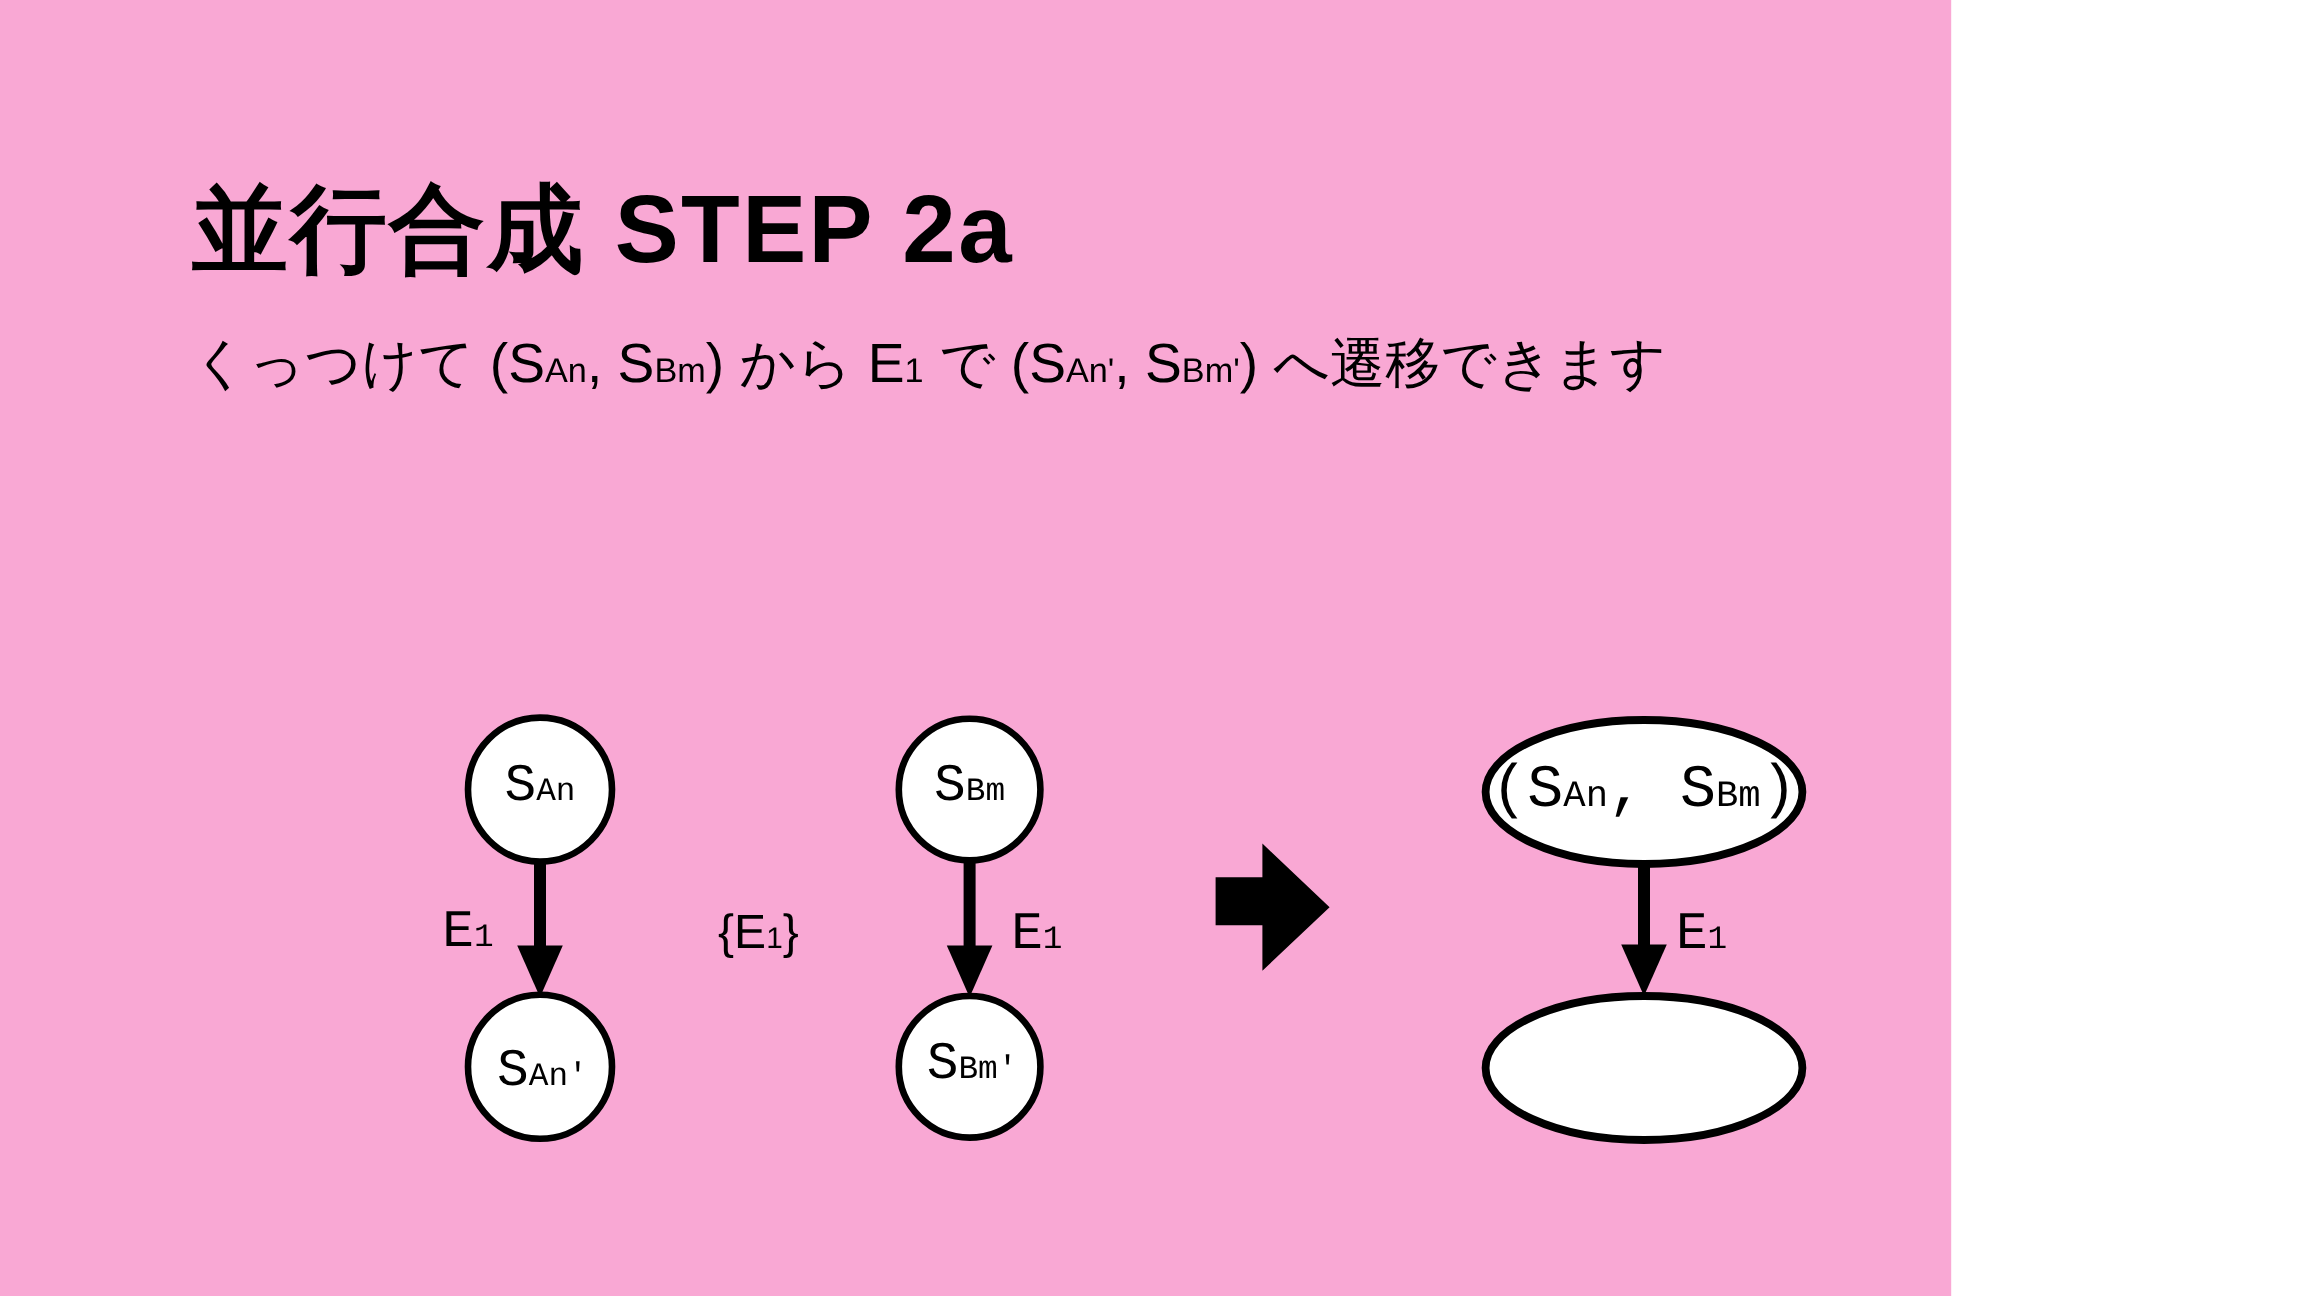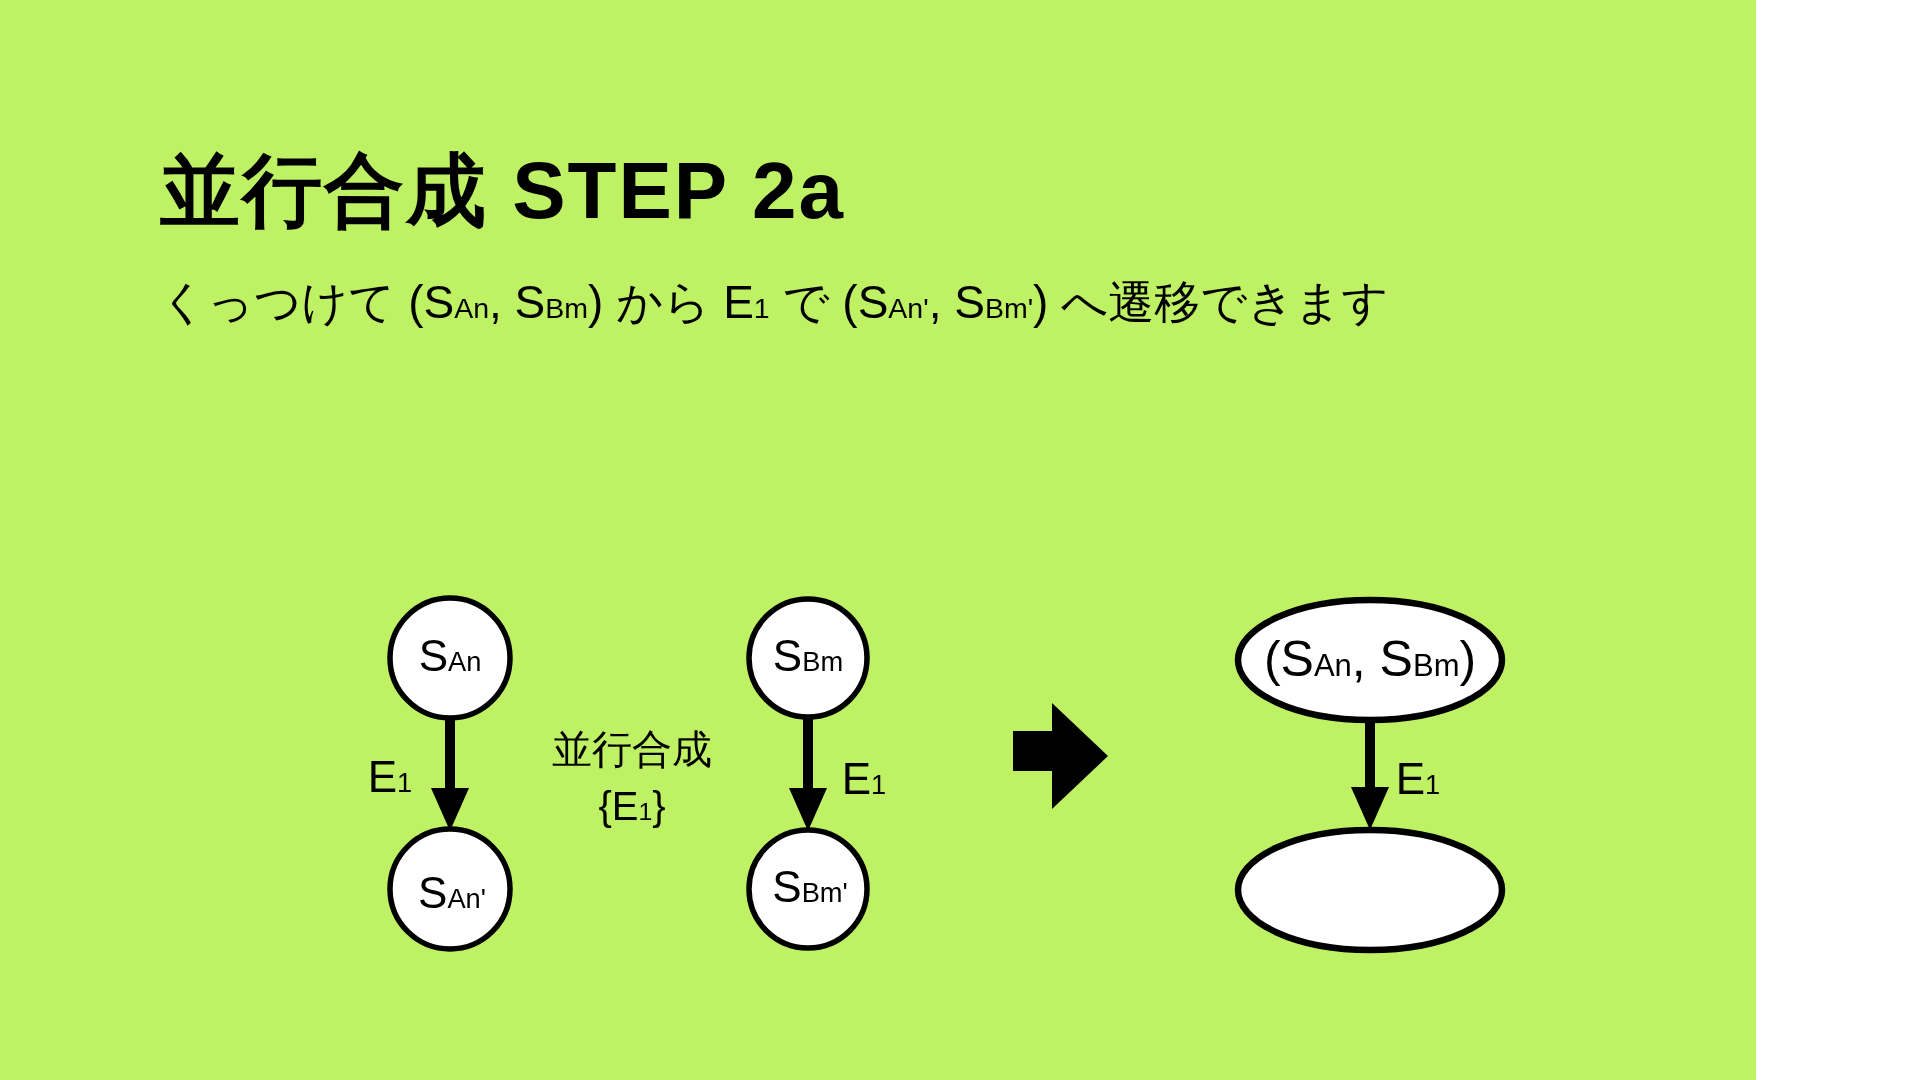--- a/index.html
+++ b/index.html
@@ -1,20 +1,20 @@
 <!DOCTYPE html>
 <html lang="ja"><head>
 <meta charset="utf-8">
 <style>
   html, body { margin: 0; padding: 0; background: #fff; }
   .slide {
     position: relative;
-    width: 1756px;
+    width: 1626px;
     height: 1080px;
-    background: #bef264;
+    background: #f9a8d4;
     overflow: hidden;
     font-family: "Liberation Sans", "DejaVu Sans", sans-serif;
     color: #000;
   }
   .title {
     position: absolute;
     left: 160px;
     top: 84px;
     font-size: 80px;
     font-weight: 700;
@@ -36,20 +36,21 @@
     position: absolute;
     left: 0; top: 0;
     width: 1920px; height: 1080px;
   }
   .dlabel {
     position: absolute;
     transform: translate(-50%, -50%);
     font-size: 44px;
     white-space: nowrap;
     text-align: center;
+    font-family: Liberation Mono, monospace;
   }
   .dlabel.pair { font-size: 50px; }
   .op-label {
     position: absolute;
     transform: translate(-50%, -50%);
     font-size: 40px;
     line-height: 57px;
     text-align: center;
     white-space: nowrap;
   }
@@ -97,18 +98,17 @@
   <div class="dlabel" style="left:452px; top:893px;"><span>S</span><span class="sub">An'</span></div>
   <div class="dlabel" style="left:808px; top:656px;"><span>S</span><span class="sub">Bm</span></div>
   <div class="dlabel" style="left:810px; top:887px;"><span>S</span><span class="sub">Bm'</span></div>
   <div class="dlabel pair" style="left:1370px; top:659px;"><span>(S</span><span class="sub">An</span><span>, S</span><span class="sub">Bm</span><span>)</span></div>
 
   <div class="dlabel" style="left:390px; top:777px;"><span>E</span><span class="sub">1</span></div>
   <div class="dlabel" style="left:864px; top:779px;"><span>E</span><span class="sub">1</span></div>
   <div class="dlabel" style="left:1418px; top:779px;"><span>E</span><span class="sub">1</span></div>
 
   <div class="op-label" style="left:632px; top:780px;">
-    <div>並行合成</div>
     <div><span>{E</span><span class="sub">1</span><span>}</span></div>
   </div>
 
   <div class="page-number">20</div>
 </div>
 
 </body></html>

